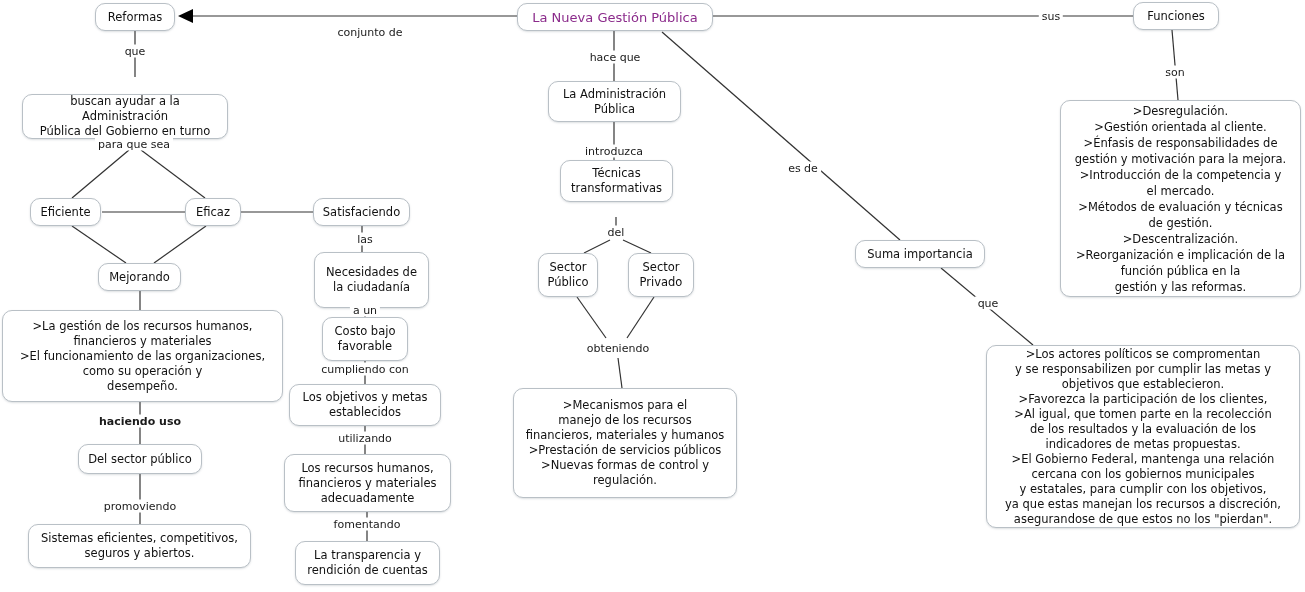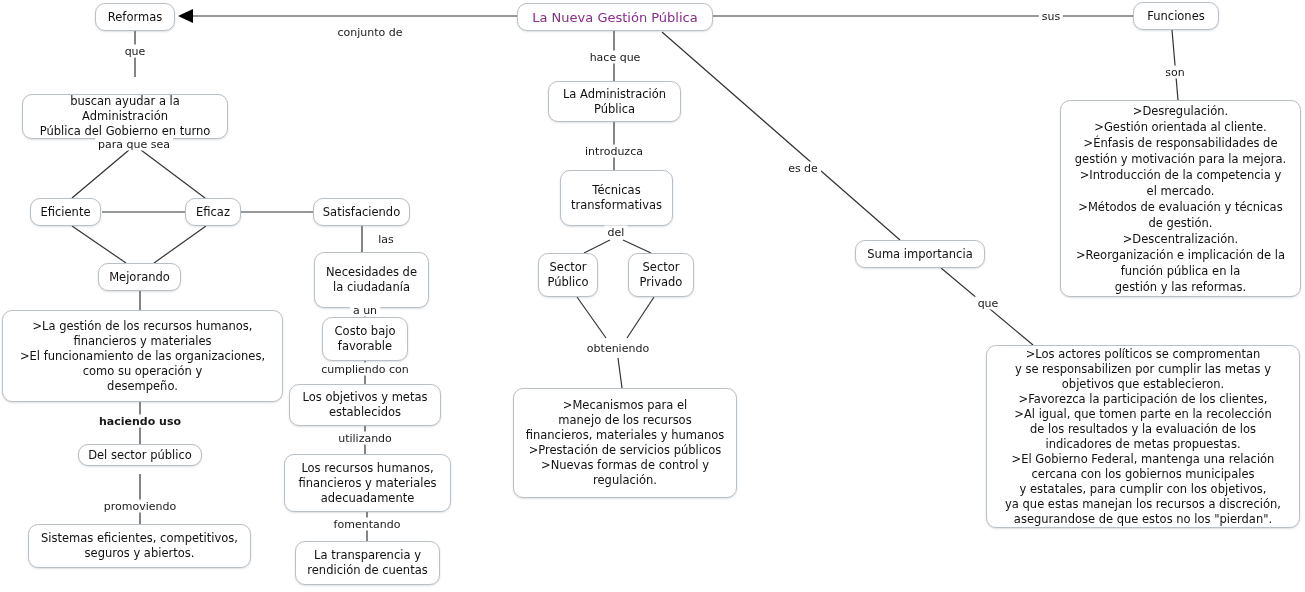--- a/index.html
+++ b/index.html
@@ -85,37 +85,37 @@
 Pública del Gobierno en turno</div>
       <div class="node" style="left: 30px; top: 198px; width: 71px; height: 28px;">Eficiente</div>
       <div class="node" style="left: 185px; top: 198px; width: 56px; height: 28px;">Eficaz</div>
       <div class="node" style="left: 313px; top: 198px; width: 97px; height: 28px;">Satisfaciendo</div>
       <div class="node" style="left: 98px; top: 263px; width: 83px; height: 28px;">Mejorando</div>
       <div class="node" style="left: 2px; top: 310px; width: 281px; height: 92px;">&gt;La gestión de los recursos humanos,
 financieros y materiales
 &gt;El funcionamiento de las organizaciones,
 como su operación y
 desempeño.</div>
-      <div class="node" style="left: 78px; top: 444px; width: 124px; height: 22px;">Del sector público</div>
+      <div class="node" style="left: 78px; top: 444px; width: 124px; height: 30px;">Del sector público</div>
       <div class="node" style="left: 28px; top: 524px; width: 223px; height: 44px;">Sistemas eficientes, competitivos,
 seguros y abiertos.</div>
       <div class="node" style="left: 314px; top: 252px; width: 115px; height: 56px;">Necesidades de
 la ciudadanía</div>
       <div class="node" style="left: 322px; top: 317px; width: 86px; height: 44px;">Costo bajo
 favorable</div>
       <div class="node" style="left: 289px; top: 384px; width: 152px; height: 42px;">Los objetivos y metas
 establecidos</div>
       <div class="node" style="left: 284px; top: 454px; width: 167px; height: 58px;">Los recursos humanos,
 financieros y materiales
 adecuadamente</div>
       <div class="node" style="left: 295px; top: 541px; width: 145px; height: 44px;">La transparencia y
 rendición de cuentas</div>
       <div class="node" style="left: 548px; top: 81px; width: 133px; height: 41px;">La Administración
 Pública</div>
-      <div class="node" style="left: 560px; top: 170px; width: 113px; height: 56px;">Técnicas
+      <div class="node" style="left: 560px; top: 160px; width: 113px; height: 42px;">Técnicas
 transformativas</div>
       <div class="node" style="left: 538px; top: 253px; width: 60px; height: 44px;">Sector
 Público</div>
       <div class="node" style="left: 628px; top: 253px; width: 66px; height: 44px;">Sector
 Privado</div>
       <div class="node" style="left: 513px; top: 388px; width: 224px; height: 110px;">&gt;Mecanismos para el
 manejo de los recursos
 financieros, materiales y humanos
 &gt;Prestación de servicios públicos
 &gt;Nuevas formas de control y
@@ -144,21 +144,21 @@
 cercana con los gobiernos municipales
 y estatales, para cumplir con los objetivos,
 ya que estas manejan los recursos a discreción,
 asegurandose de que estos no los "pierdan".</div>
     </div>
   <div id="labels-layer">
       <div class="edge-label" style="left: 370px; top: 16px; margin-top: 16px;">conjunto de</div>
       <div class="edge-label" style="left: 1051px; top: 16px;">sus</div>
       <div class="edge-label" style="left: 135px; top: 51px;">que</div>
       <div class="edge-label" style="left: 134px; top: 144px;">para que sea</div>
-      <div class="edge-label" style="left: 365px; top: 239px; margin-left: 21px;">las</div>
+      <div class="edge-label" style="left: 365px; top: 239px;">las</div>
       <div class="edge-label" style="left: 365px; top: 310px;">a un</div>
       <div class="edge-label" style="left: 365px; top: 369px;">cumpliendo con</div>
       <div class="edge-label" style="left: 365px; top: 438px;">utilizando</div>
       <div class="edge-label" style="left: 367px; top: 524px;">fomentando</div>
       <div class="edge-label" style="left: 140px; top: 421px; font-weight: bold;">haciendo uso</div>
       <div class="edge-label" style="left: 140px; top: 506px;">promoviendo</div>
       <div class="edge-label" style="left: 615px; top: 57px;">hace que</div>
       <div class="edge-label" style="left: 614px; top: 151px;">introduzca</div>
       <div class="edge-label" style="left: 616px; top: 232px;">del</div>
       <div class="edge-label" style="left: 618px; top: 348px;">obteniendo</div>

